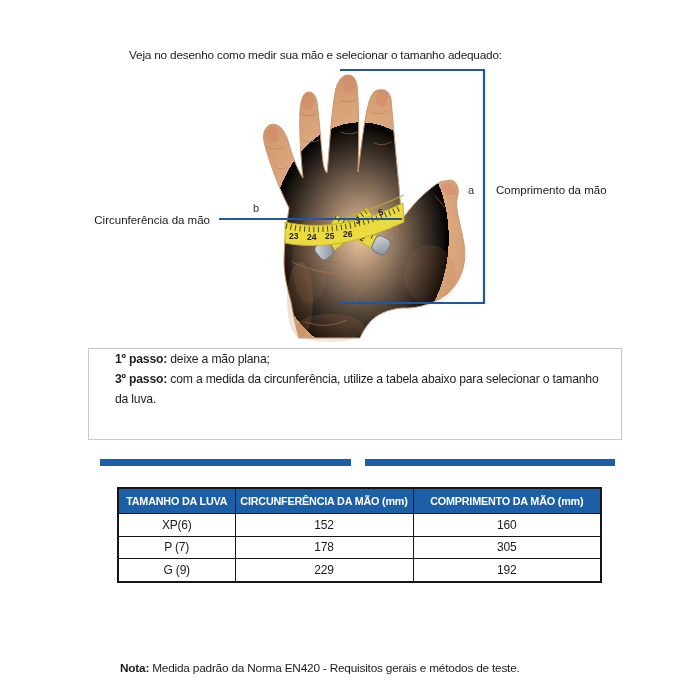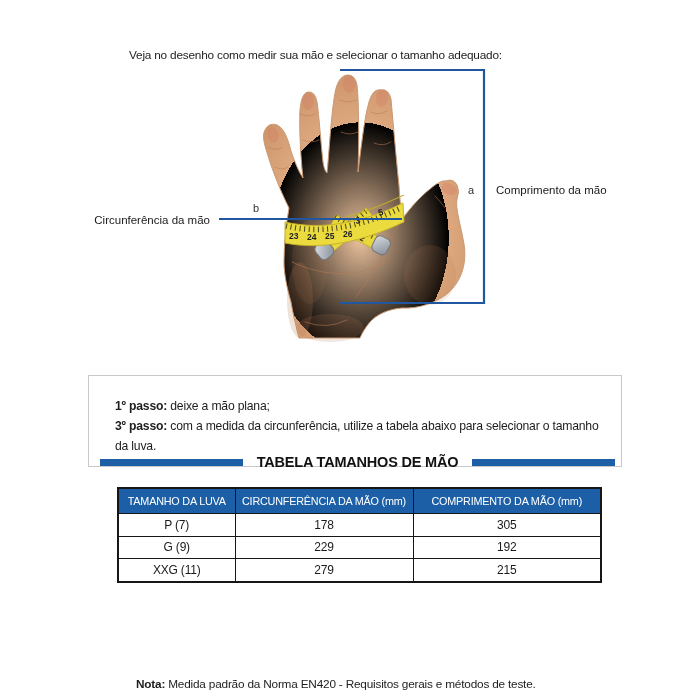--- a/index.html
+++ b/index.html
@@ -8,50 +8,49 @@
     font-family:"Liberation Sans", sans-serif;color:#1a1a1a;overflow:hidden;
   }
   .intro{
     position:absolute;left:113px;top:32px;margin:16px;
     font-size:11.8px;font-weight:500;letter-spacing:-0.2px;color:#222;
   }
   .diagram-svg{position:absolute;left:0;top:50px;width:700px;height:300px;}
   .steps-box{
     position:absolute;left:88px;top:348px;width:534px;height:92px;
     box-sizing:border-box;border:1px solid #c9c9c9;background:#fff;
-    padding:20px 18px 0 26px;
-    margin-top:27px;
+    padding:0 18px 0 26px;
   }
   .steps-box p{margin:0;font-size:12.2px;line-height:20px;letter-spacing:-0.2px;color:#1d1d1d;}
   .steps-box b{font-weight:bold;}
   .title-row{
     position:absolute;left:100px;top:452px;width:515px;height:20px;
     display:flex;align-items:center;gap:14px;
   }
   .title-bar{flex:1;height:7px;background:#1d5fa6;}
   .table-title{
     margin:0;font-size:14.5px;font-weight:bold;letter-spacing:-0.2px;color:#111;white-space:nowrap;
   }
   table.size-table{
     position:absolute;left:117px;top:487px;width:483px;
     border-collapse:collapse;border:2px solid #161616;table-layout:fixed;
   }
   table.size-table col.c1{width:117px;}
   table.size-table col.c2{width:178px;}
   table.size-table col.c3{width:188px;}
   table.size-table th{
-    background:#1d5fa6;color:#ffffff;font-size:10.8px;font-weight:normal;
+    background:#1d5fa6;color:#ffffff;font-size:10.8px;font-weight:bold;
     letter-spacing:-0.2px;height:24px;border:1.5px solid #161616;text-align:center;padding:0 2px;
   }
   table.size-table td{
     font-size:12px;color:#1a1a1a;text-align:center;height:21.5px;
     border:1.5px solid #161616;padding:0 2px;letter-spacing:-0.2px;
   }
   .note{
-    position:absolute;left:120px;top:661px;margin:16px;
+    position:absolute;left:120px;top:661px;margin:0;
     font-size:11.8px;letter-spacing:-0.2px;color:#1d1d1d;
   }
   .note b{font-weight:bold;}
   text{font-family:"Liberation Sans", sans-serif;}
 </style>
 </head>
 <body>
 
 <p class="intro">Veja no desenho como medir sua mão e selecionar o tamanho adequado:</p>
 
@@ -176,49 +175,48 @@
   </g>
 </svg>
 
 <div class="steps-box">
   <p><b>1º passo:</b><span> deixe a mão plana;</span></p>
   <p><b>3º passo:</b><span> com a medida da circunferência, utilize a tabela abaixo para selecionar o tamanho da luva.</span></p>
 </div>
 
 <div class="title-row">
   <span class="title-bar"></span>
-  <h2 class="table-title">TABELA TAMANHOS DE MÃO</h2>
   <span class="title-bar"></span>
 </div>
 
 <table class="size-table">
   <colgroup>
       <col class="c1">
       <col class="c2">
       <col class="c3">
     </colgroup>
   <thead>
     <tr>
       <th>TAMANHO DA LUVA</th>
       <th>CIRCUNFERÊNCIA DA MÃO (mm)</th>
       <th>COMPRIMENTO DA MÃO (mm)</th>
     </tr>
   </thead>
   <tbody>
     <tr>
+      <td>XP(6)</td>
+      <td>152</td>
+      <td>160</td>
+    </tr>
+    <tr>
       <td>P (7)</td>
       <td>178</td>
       <td>305</td>
     </tr>
     <tr>
       <td>G (9)</td>
       <td>229</td>
       <td>192</td>
     </tr>
-    <tr>
-      <td>XXG (11)</td>
-      <td>279</td>
-      <td>215</td>
-    </tr>
   </tbody>
 </table>
 
 <p class="note"><b>Nota:</b><span> Medida padrão da Norma EN420 - Requisitos gerais e métodos de teste.</span></p>
 
 </body></html>

